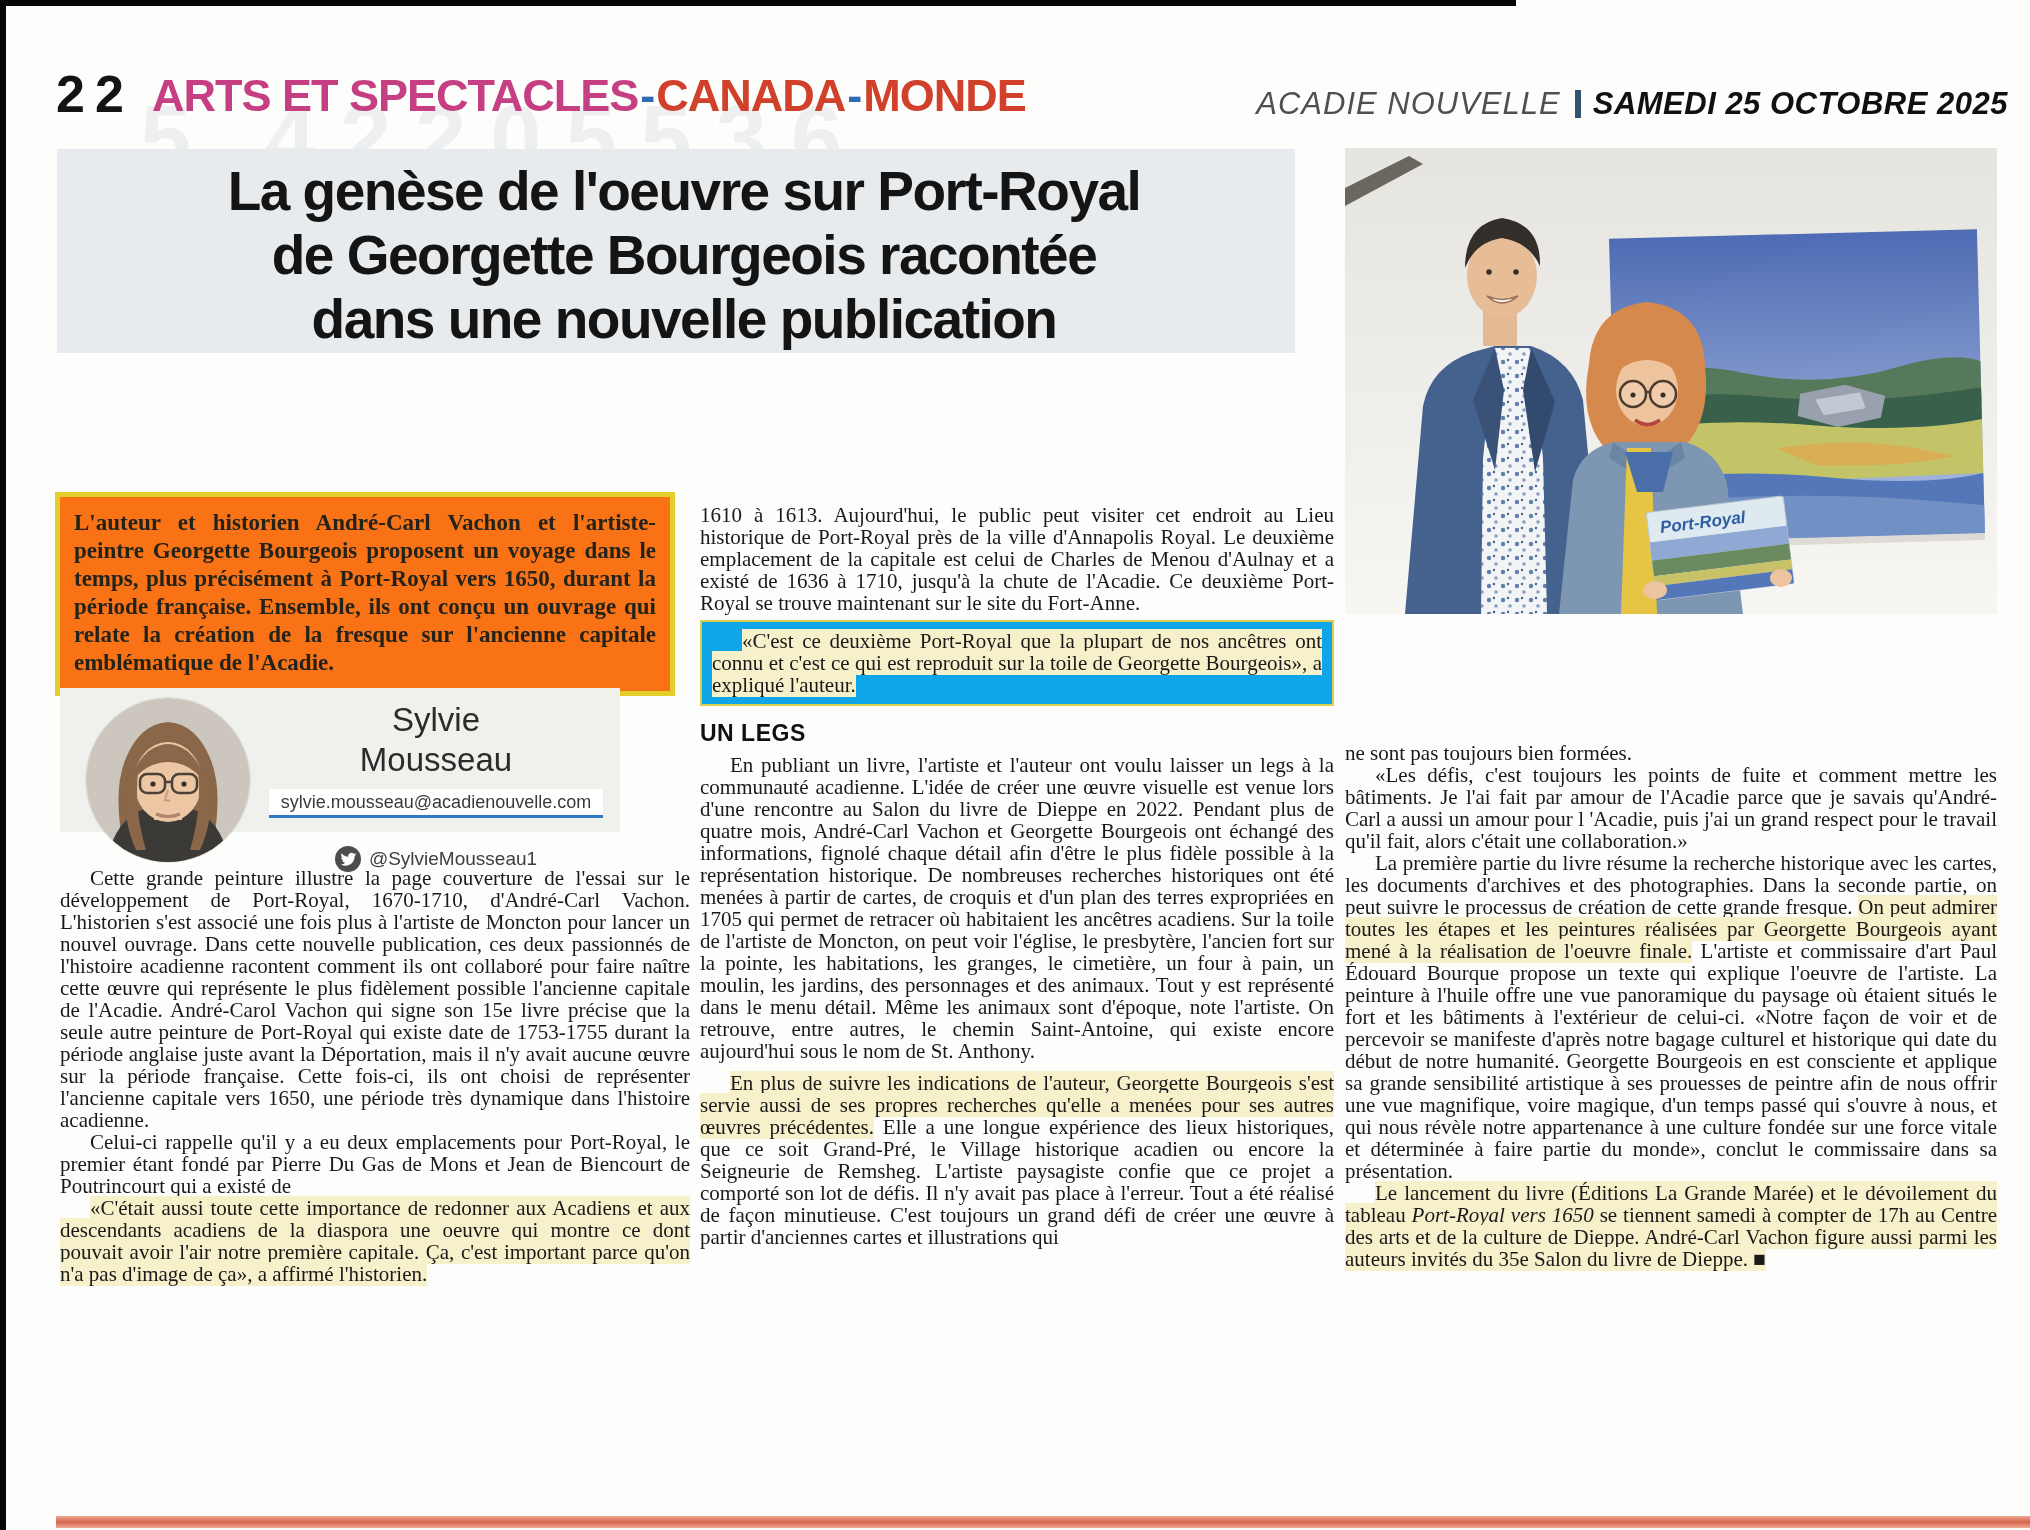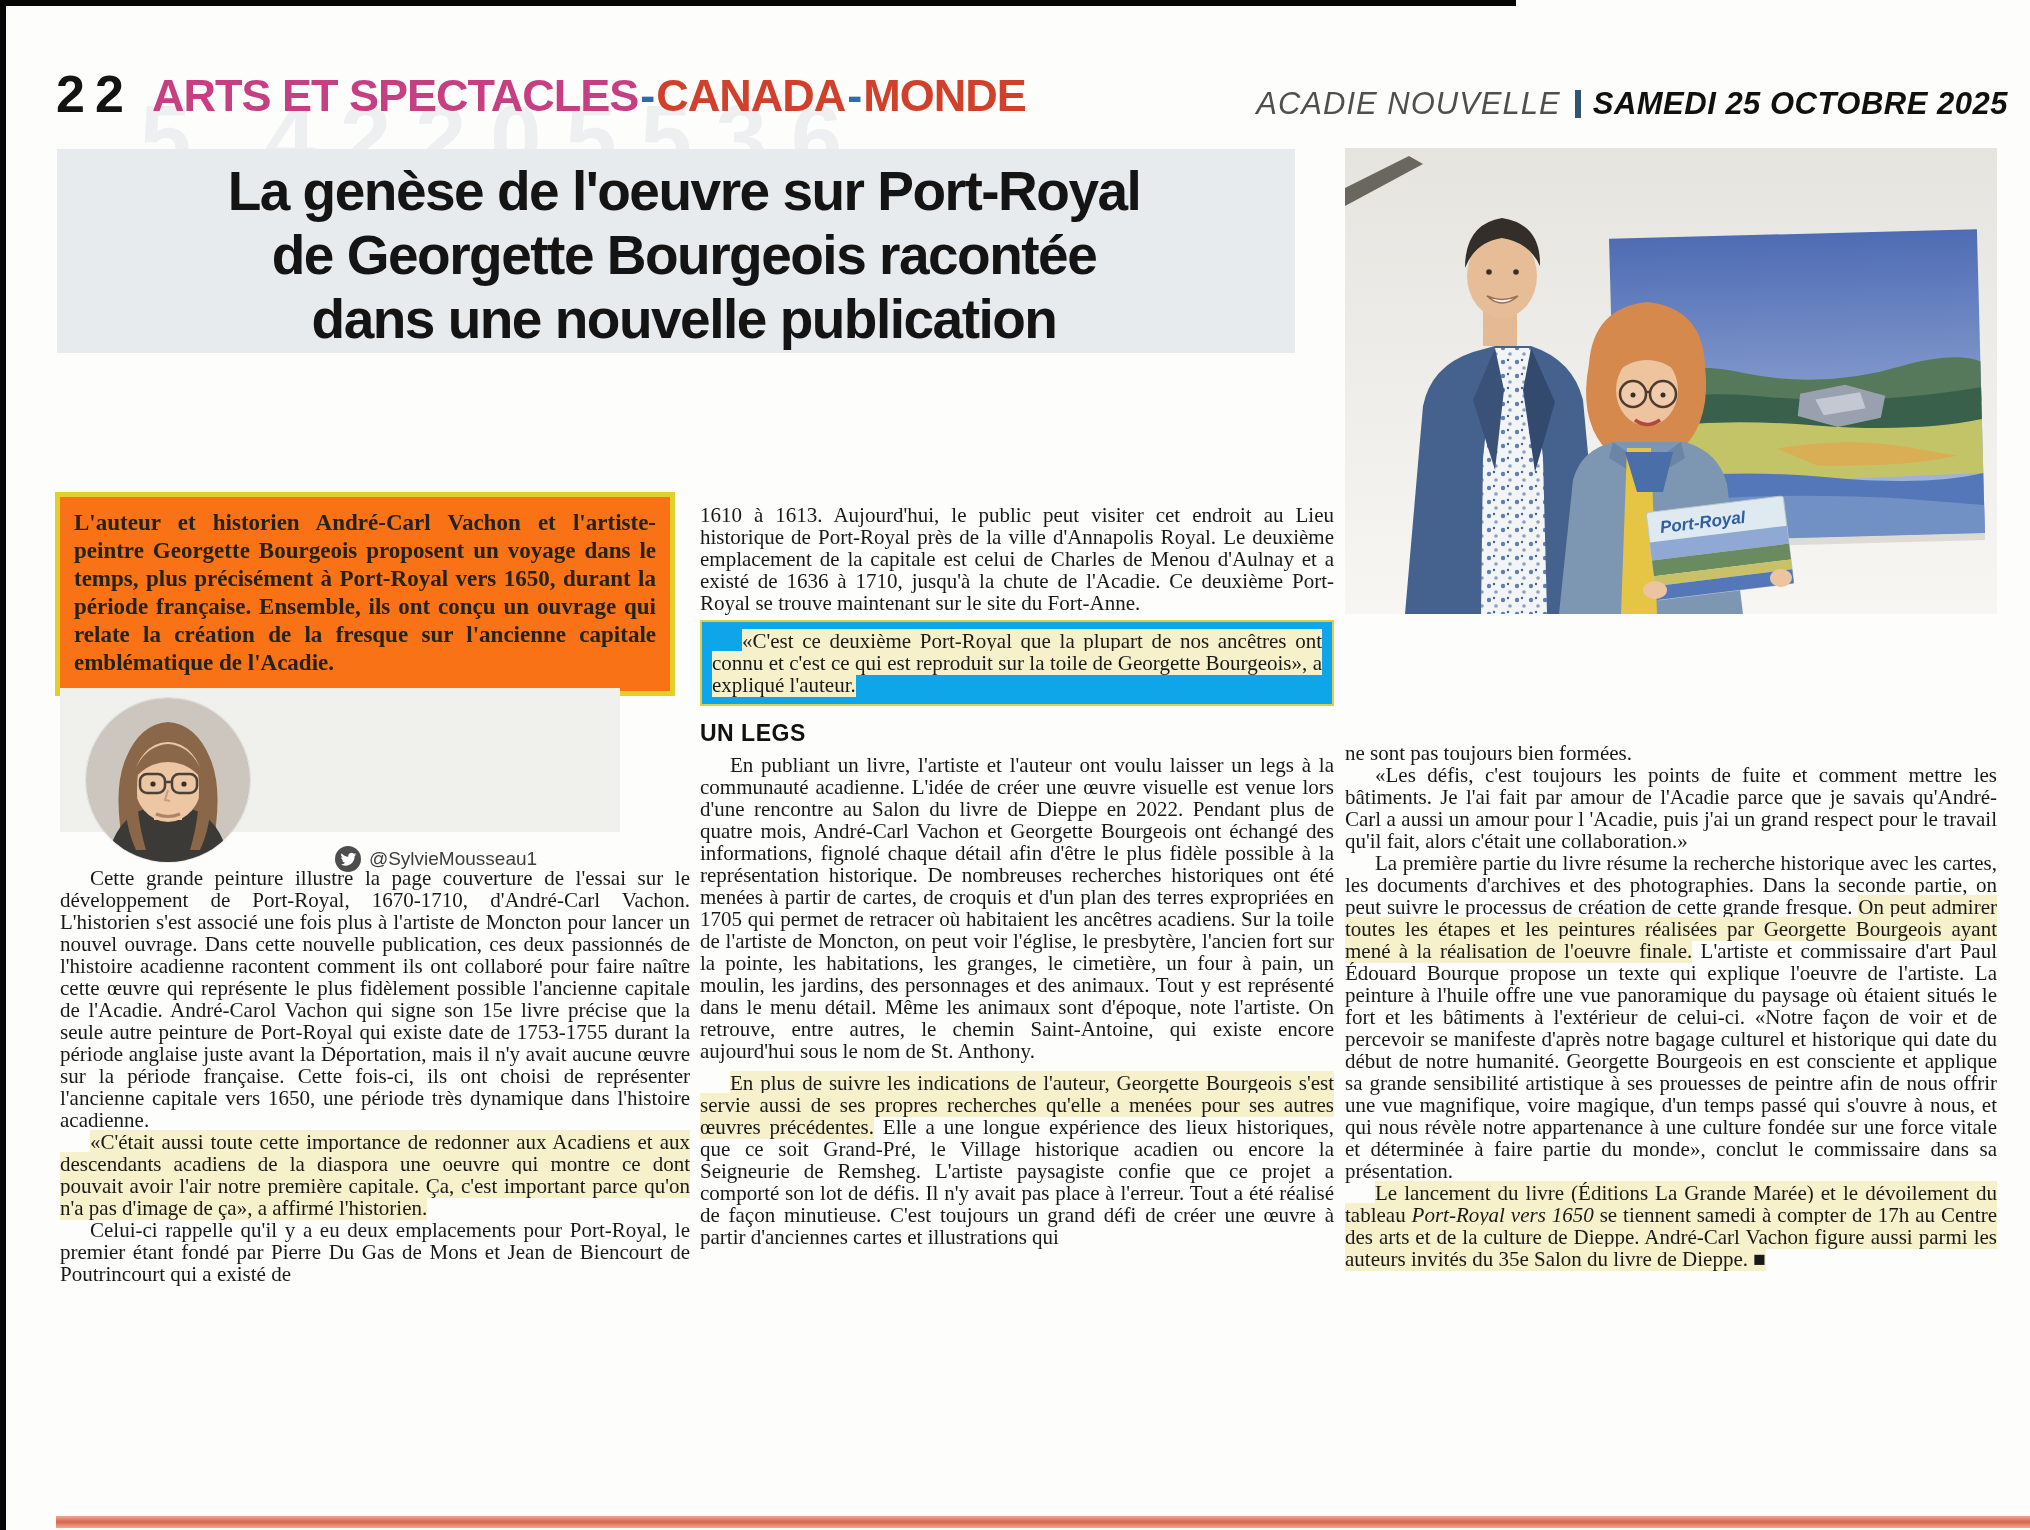--- a/index.html
+++ b/index.html
@@ -107,31 +107,38 @@
       <path d="M122 72 Q130 118 114 152 L104 152 Q116 112 112 74 Z" fill="#8a6748"></path>
       <rect x="54" y="76" width="25" height="19" rx="7" fill="none" stroke="#4a4238" stroke-width="2.5"></rect>
       <rect x="86" y="76" width="25" height="19" rx="7" fill="none" stroke="#4a4238" stroke-width="2.5"></rect>
       <line x1="79" y1="84" x2="86" y2="84" stroke="#4a4238" stroke-width="2.5"></line>
       <circle cx="67" cy="86" r="2.6" fill="#33302c"></circle>
       <circle cx="98" cy="86" r="2.6" fill="#33302c"></circle>
       <path d="M82 92 L79 102 L84 103" fill="none" stroke="#c99b77" stroke-width="2"></path>
       <path d="M70 116 Q82 121 94 116" fill="none" stroke="#b08268" stroke-width="3"></path>
     </svg>
   </div>
+  <div class="abs author-meta">
+    <div class="author-name">
+      <div>Sylvie</div>
+      <div>Mousseau</div>
+    </div>
+    <span class="email-pill">sylvie.mousseau@acadienouvelle.com</span>
+  </div>
   <div class="abs twitter-row">
     <svg width="26" height="26" viewBox="0 0 26 26">
       <circle cx="13" cy="13" r="13" fill="#4d4d4d"></circle>
       <path transform="translate(3.2,3.6) scale(0.82)" fill="#ffffff" d="M22 5.8c-.7.3-1.5.5-2.3.6.8-.5 1.5-1.3 1.8-2.2-.8.5-1.6.8-2.5 1a3.9 3.9 0 0 0-6.7 3.6A11.1 11.1 0 0 1 4.2 4.6a3.9 3.9 0 0 0 1.2 5.2c-.6 0-1.2-.2-1.8-.5 0 1.9 1.3 3.5 3.1 3.9-.6.2-1.2.2-1.8.1.5 1.6 2 2.7 3.7 2.7A7.9 7.9 0 0 1 2.8 18a11.1 11.1 0 0 0 6 1.7c7.2 0 11.2-6 11.2-11.2v-.5c.8-.6 1.4-1.3 2-2.2z"></path>
     </svg><span>@SylvieMousseau1</span>
   </div>
 
   <div class="abs col col1">
     <p class="body-p"><span>Cette grande peinture illustre la page couverture de l'essai sur le développement de Port-Royal, 1670-1710, d'André-Carl Vachon. L'historien s'est associé une fois plus à l'artiste de Moncton pour lancer un nouvel ouvrage. Dans cette nouvelle publication, ces deux passionnés de l'histoire acadienne racontent comment ils ont collaboré pour faire naître cette œuvre qui représente le plus fidèlement possible l'ancienne capitale de l'Acadie. André-Carol Vachon qui signe son 15e livre précise que la seule autre peinture de Port-Royal qui existe date de 1753-1755 durant la période anglaise juste avant la Déportation, mais il n'y avait aucune œuvre sur la période française. Cette fois-ci, ils ont choisi de représenter l'ancienne capitale vers 1650, une période très dynamique dans l'histoire acadienne.</span></p>
+    <p class="body-p"><span>Celui-ci rappelle qu'il y a eu deux emplacements pour Port-Royal, le premier étant fondé par Pierre Du Gas de Mons et Jean de Biencourt de Poutrincourt qui a existé de</span></p>
     <p class="body-p"><span class="hl">«C'était aussi toute cette importance de redonner aux Acadiens et aux descendants acadiens de la diaspora une oeuvre qui montre ce dont pouvait avoir l'air notre première capitale. Ça, c'est important parce qu'on n'a pas d'image de ça», a affirmé l'historien.</span></p>
-    <p class="body-p"><span>Celui-ci rappelle qu'il y a eu deux emplacements pour Port-Royal, le premier étant fondé par Pierre Du Gas de Mons et Jean de Biencourt de Poutrincourt qui a existé de</span></p>
   </div>
 
   <div class="abs col col2">
     <p class="body-p no-indent"><span>1610 à 1613. Aujourd'hui, le public peut visiter cet endroit au Lieu historique de Port-Royal près de la ville d'Annapolis Royal. Le deuxième emplacement de la capitale est celui de Charles de Menou d'Aulnay et a existé de 1636 à 1710, jusqu'à la chute de l'Acadie. Ce deuxième Port-Royal se trouve maintenant sur le site du Fort-Anne.</span></p>
     <div class="quote-box">
       <p><span class="hl">«C'est ce deuxième Port-Royal que la plupart de nos ancêtres ont connu et c'est ce qui est reproduit sur la toile de Georgette Bourgeois», a expliqué l'auteur.</span></p>
     </div>
     <p class="body-p subhead">UN LEGS</p>
     <p class="body-p"><span>En publiant un livre, l'artiste et l'auteur ont voulu laisser un legs à la communauté acadienne. L'idée de créer une œuvre visuelle est venue lors d'une rencontre au Salon du livre de Dieppe en 2022. Pendant plus de quatre mois, André-Carl Vachon et Georgette Bourgeois ont échangé des informations, fignolé chaque détail afin d'être le plus fidèle possible à la représentation historique. De nombreuses recherches historiques ont été menées à partir de cartes, de croquis et d'un plan des terres expropriées en 1705 qui permet de retracer où habitaient les ancêtres acadiens. Sur la toile de l'artiste de Moncton, on peut voir l'église, le presbytère, l'ancien fort sur la pointe, les habitations, les granges, le cimetière, un four à pain, un moulin, les jardins, des personnages et des animaux. Tout y est représenté dans le menu détail. Même les animaux sont d'époque, note l'artiste. On retrouve, entre autres, le chemin Saint-Antoine, qui existe encore aujourd'hui sous le nom de St. Anthony.</span></p>
     <p class="body-p p-gap"><span class="hl">En plus de suivre les indications de l'auteur, Georgette Bourgeois s'est servie aussi de ses propres recherches qu'elle a menées pour ses autres œuvres précédentes.</span><span> Elle a une longue expérience des lieux historiques, que ce soit Grand-Pré, le Village historique acadien ou encore la Seigneurie de Remsheg. L'artiste paysagiste confie que ce projet a comporté son lot de défis. Il n'y avait pas place à l'erreur. Tout a été réalisé de façon minutieuse. C'est toujours un grand défi de créer une œuvre à partir d'anciennes cartes et illustrations qui</span></p>

